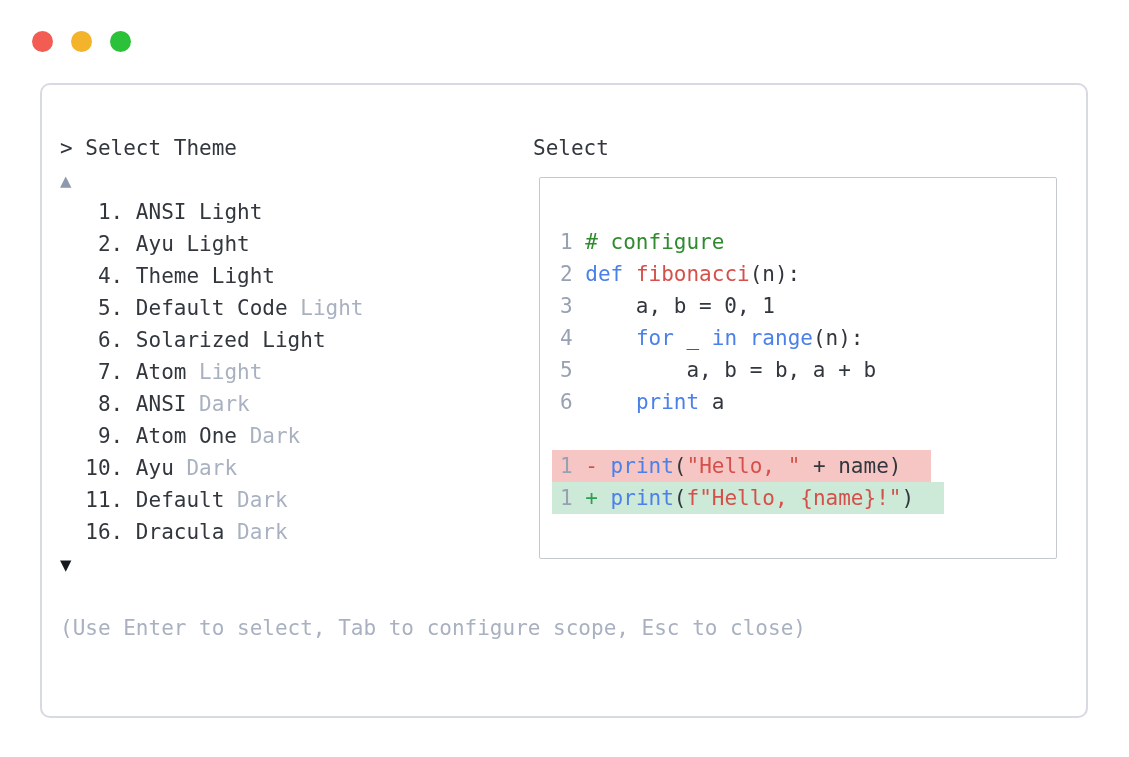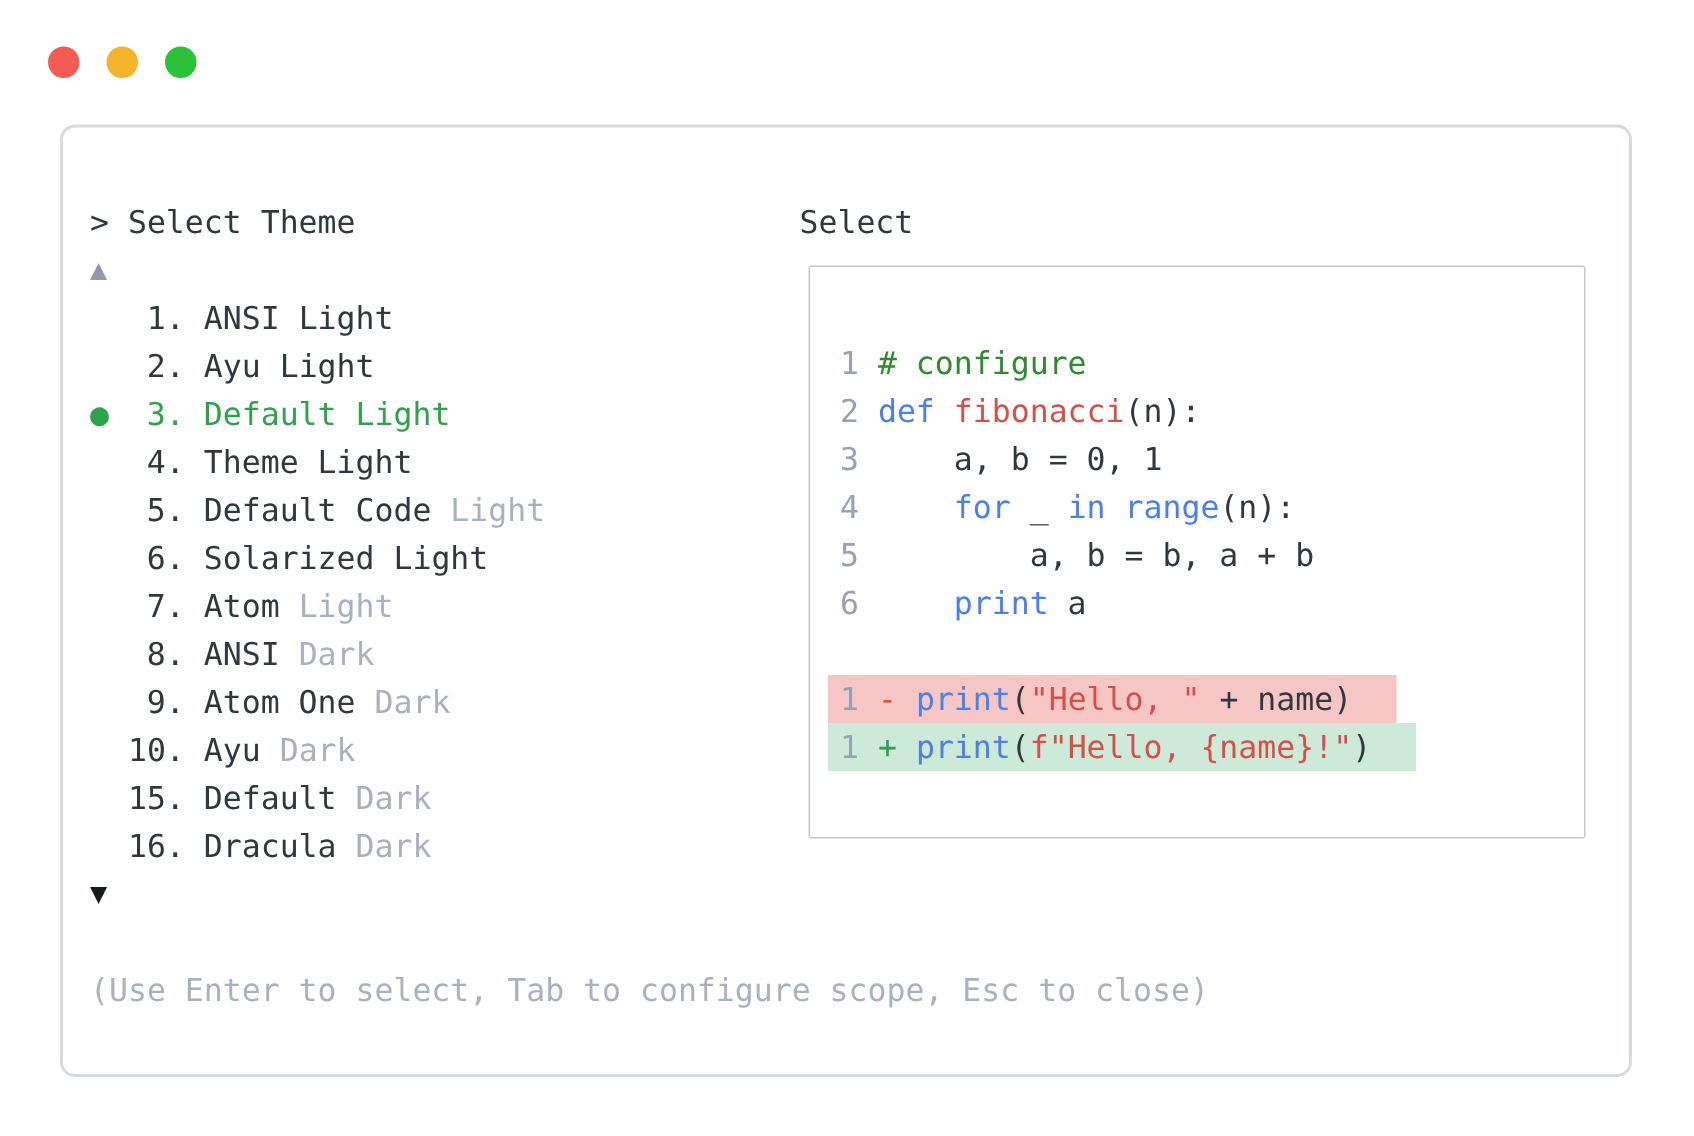--- a/index.html
+++ b/index.html
@@ -78,29 +78,28 @@
 </div>
 
 <div class="panel">
   <div class="columns">
     <div class="left-col">
       <div class="row prompt-row">&gt; Select Theme</div>
       <div class="row arrow-up">▲</div>
       <div>
           <div class="row theme-item"><span class="bullet"></span><span class="num">1.</span> <span class="main">ANSI</span> <span class="suffix">Light</span></div>
           <div class="row theme-item"><span class="bullet"></span><span class="num">2.</span> <span class="main">Ayu</span> <span class="suffix">Light</span></div>
-          <div class="row theme-item selected"><span class="bullet">●</span><span class="num">3.</span> <span class="main">Default</span> <span class="suffix">Light</span></div>
           <div class="row theme-item"><span class="bullet"></span><span class="num">4.</span> <span class="main">Theme</span> <span class="suffix">Light</span></div>
           <div class="row theme-item"><span class="bullet"></span><span class="num">5.</span> <span class="main">Default Code</span> <span class="suffix muted">Light</span></div>
           <div class="row theme-item"><span class="bullet"></span><span class="num">6.</span> <span class="main">Solarized</span> <span class="suffix">Light</span></div>
           <div class="row theme-item"><span class="bullet"></span><span class="num">7.</span> <span class="main">Atom</span> <span class="suffix muted">Light</span></div>
           <div class="row theme-item"><span class="bullet"></span><span class="num">8.</span> <span class="main">ANSI</span> <span class="suffix muted">Dark</span></div>
           <div class="row theme-item"><span class="bullet"></span><span class="num">9.</span> <span class="main">Atom One</span> <span class="suffix muted">Dark</span></div>
           <div class="row theme-item"><span class="bullet"></span><span class="num">10.</span> <span class="main">Ayu</span> <span class="suffix muted">Dark</span></div>
-          <div class="row theme-item"><span class="bullet"></span><span class="num">15.</span> <span class="main">Default</span> <span class="suffix muted">Dark</span></div>
+          <div class="row theme-item"><span class="bullet"></span><span class="num">11.</span> <span class="main">Default</span> <span class="suffix muted">Dark</span></div>
           <div class="row theme-item"><span class="bullet"></span><span class="num">16.</span> <span class="main">Dracula</span> <span class="suffix muted">Dark</span></div>
         </div>
       <div class="row arrow-down">▼</div>
     </div>
     <div class="right-col">
       <div class="row preview-title">Select</div>
       <div class="preview-box">
         <div>
             <div class="row code-row"><span class="ln">1</span> <span class="tok-comment"># configure</span></div>
             <div class="row code-row"><span class="ln">2</span> <span class="tok-keyword">def</span><span class="tok-plain"> </span><span class="tok-func">fibonacci</span><span class="tok-plain">(n):</span></div>

